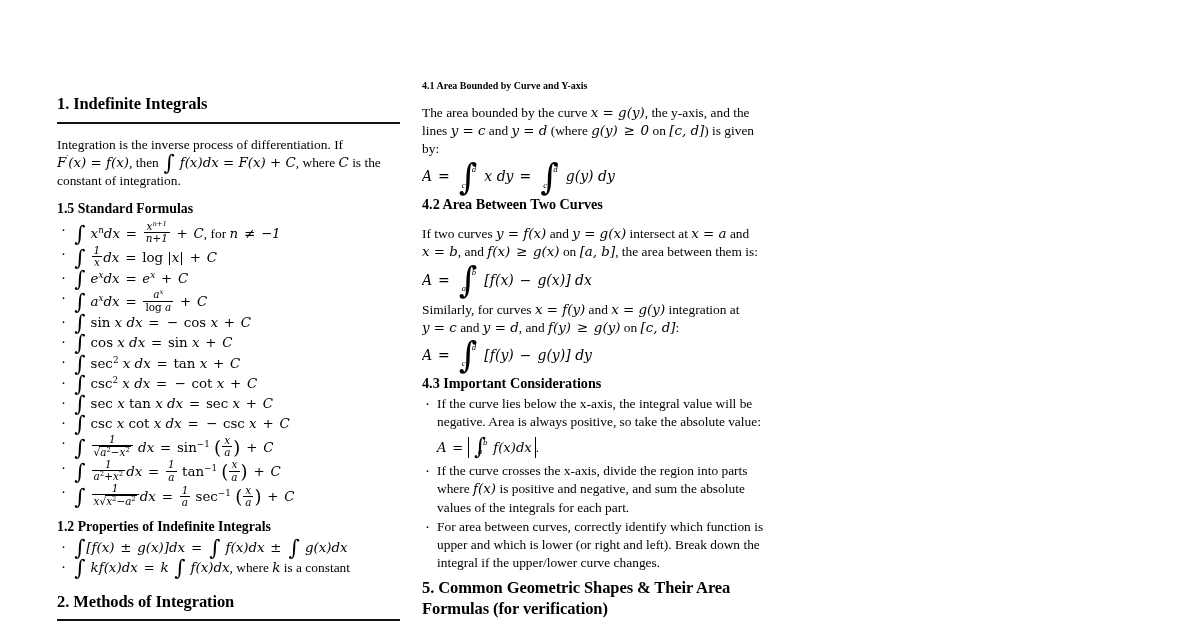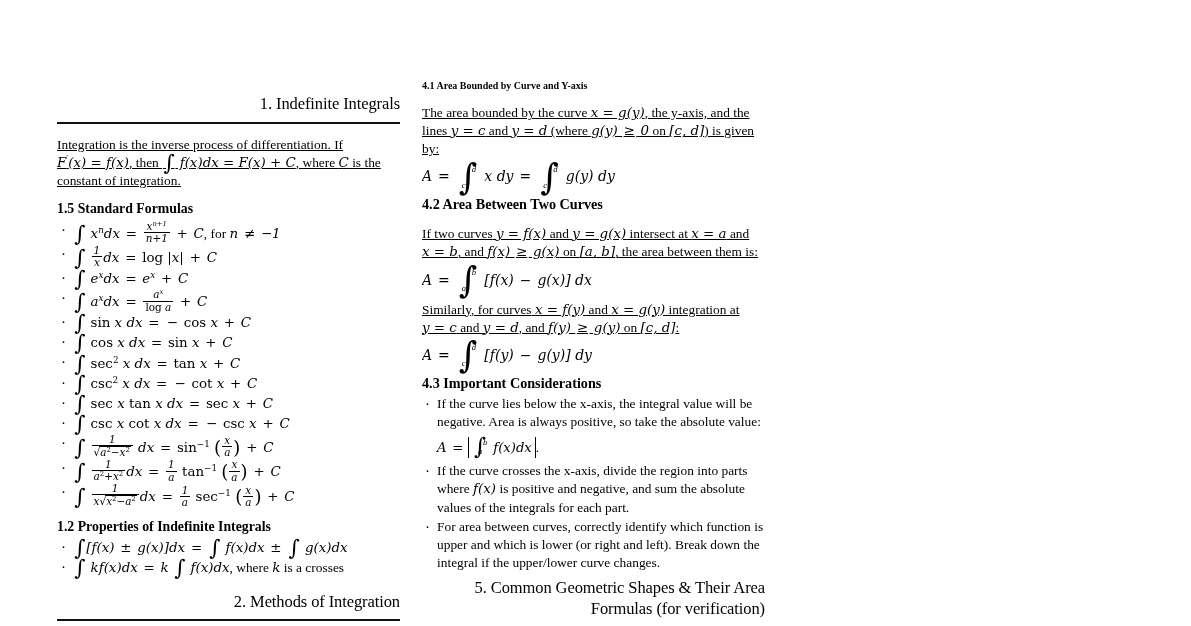--- a/index.html
+++ b/index.html
@@ -25,40 +25,38 @@
     top: 0;
     width: 343px;
     overflow: hidden;
   }
   .col-left  { left: 57px;  height: 626px; }
   .col-right { left: 422px; height: 626px; }
 
   
   h2.sec {
     font-size: 16.5px;
-    font-weight: normal;
+    font-weight: bold;
     margin: 0 0 7px 0;
     padding: 0 0 7px 0;
     border-bottom: 2px solid #111;
     line-height: 1.25;
     letter-spacing: -0.1px;
-    text-align: right;
   }
   h3.sub {
     font-size: 13.8px;
     font-weight: bold;
     margin: 11px 0 3px 0;
     line-height: 1.2;
   }
   p.body {
     font-size: 13.4px;
     line-height: 1.35;
     margin: 12px 0 9px 0;
     text-align: left;
-    text-decoration: underline;
   }
   ul.flist {
     list-style: none;
     margin: 0 0 2px 0;
     padding: 0;
   }
   ul.flist > li {
     position: relative;
     padding-left: 16px;
     font-size: 13.4px;
@@ -250,21 +248,21 @@
       <li><span class="m"><span class="intg">∫</span> <span class="up">csc</span> x <span class="up">cot</span> x dx <span class="op">=</span> <span class="op">−</span> <span class="up">csc</span> x <span class="op">+</span> C</span></li>
       <li><span class="m"><span class="intg">∫</span> <span class="frac"><span class="num">1</span><span class="den"><span class="sqrt"><span class="rad">√</span><span class="rbody">a<sup class="exn">2</sup>−x<sup class="exn">2</sup></span></span></span></span> dx <span class="op">=</span> <span class="up">sin</span><sup class="exn">−1</sup> <span class="bigp">(</span><span class="frac"><span class="num">x</span><span class="den">a</span></span><span class="bigp">)</span> <span class="op">+</span> C</span></li>
       <li><span class="m"><span class="intg">∫</span> <span class="frac"><span class="num">1</span><span class="den">a<sup class="exn">2</sup>+x<sup class="exn">2</sup></span></span>dx <span class="op">=</span> <span class="frac"><span class="num">1</span><span class="den">a</span></span> <span class="up">tan</span><sup class="exn">−1</sup> <span class="bigp">(</span><span class="frac"><span class="num">x</span><span class="den">a</span></span><span class="bigp">)</span> <span class="op">+</span> C</span></li>
       <li><span class="m"><span class="intg">∫</span> <span class="frac"><span class="num">1</span><span class="den">x<span class="sqrt"><span class="rad">√</span><span class="rbody">x<sup class="exn">2</sup>−a<sup class="exn">2</sup></span></span></span></span>dx <span class="op">=</span> <span class="frac"><span class="num">1</span><span class="den">a</span></span> <span class="up">sec</span><sup class="exn">−1</sup> <span class="bigp">(</span><span class="frac"><span class="num">x</span><span class="den">a</span></span><span class="bigp">)</span> <span class="op">+</span> C</span></li>
     </ul>
 
     <h3 class="sub">1.2 Properties of Indefinite Integrals</h3>
 
     <ul class="flist">
       <li><span class="m"><span class="intg">∫</span>[f(x) <span class="op">±</span> g(x)]dx <span class="op">=</span> <span class="intg">∫</span> f(x)dx <span class="op">±</span> <span class="intg">∫</span> g(x)dx</span></li>
-      <li><span class="m"><span class="intg">∫</span> kf(x)dx <span class="op">=</span> k <span class="intg">∫</span> f(x)dx</span><span class="up">, where </span><span class="m">k</span><span class="up"> is a crosses</span></li>
+      <li><span class="m"><span class="intg">∫</span> kf(x)dx <span class="op">=</span> k <span class="intg">∫</span> f(x)dx</span><span class="up">, where </span><span class="m">k</span><span class="up"> is a constant</span></li>
     </ul>
 
     <h2 class="sec" style="margin-top:14px;">2. Methods of Integration</h2>
 
     <h3 class="sub" style="margin-top:2px;">2.1 Integration by Substitution</h3>
 
   </div>
 
   <div class="col col-right">
 

